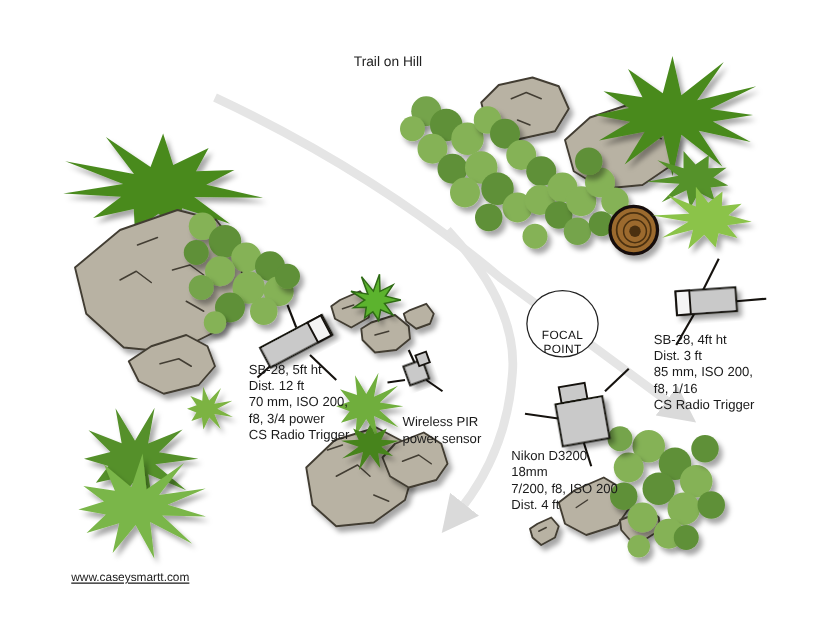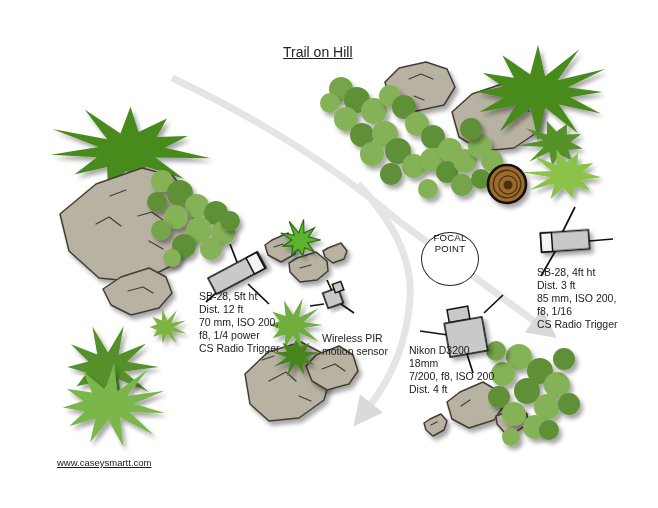--- a/index.html
+++ b/index.html
@@ -1,22 +1,22 @@
 <!DOCTYPE html>
 <html><head>
 <meta charset="utf-8">
 <style>
   html,body{margin:0;padding:0;}
   body{width:658px;height:508px;background:#ffffff;position:relative;overflow:hidden;
        font-family:"Liberation Sans",sans-serif;color:#1b1b1b;}
   #scene{position:absolute;left:0;top:0;z-index:1;}
   .note{position:absolute;z-index:3;font-size:10.5px;line-height:13px;color:#1b1b1b;white-space:nowrap;}
-  .title{position:absolute;z-index:3;font-size:14px;color:#222;text-decoration:underline;}
+  .title{position:absolute;z-index:3;font-size:11px;color:#222;}
   .focal{position:absolute;z-index:2;width:56px;height:52px;border:1.3px solid #222;border-radius:50%;
-         background:#fff;display:flex;flex-direction:column;align-items:center;justify-content:flex-start;
+         background:#fff;display:flex;flex-direction:column;align-items:center;justify-content:flex-end;
          font-size:9.5px;line-height:10.5px;letter-spacing:.3px;color:#111;}
   .link{position:absolute;z-index:3;font-size:9.5px;color:#1a1a1a;}
 </style>
 </head>
 <body>
 
 <svg id="scene" width="658" height="508" viewBox="0 0 658 508">
   <defs>
     <filter id="sh" x="-40%" y="-40%" width="180%" height="180%">
       <feDropShadow dx="3" dy="4" stdDeviation="2.2" flood-color="#000000" flood-opacity="0.35"></feDropShadow>
@@ -172,37 +172,37 @@
 
 <div class="focal" style="left:421px;top:232px">
   <span>FOCAL</span>
   <span>POINT</span>
 </div>
 
 <div class="note" style="left:199px;top:290px">
   <div>SB-28, 5ft ht</div>
   <div>Dist. 12 ft</div>
   <div>70 mm, ISO 200,</div>
-  <div>f8, 1/4 power</div>
+  <div>f8, 3/4 power</div>
   <div>CS Radio Trigger</div>
 </div>
 
-<div class="note" style="left:537px;top:266px">
+<div class="note" style="left:523px;top:266px">
   <div>SB-28, 4ft ht</div>
   <div>Dist. 3 ft</div>
   <div>85 mm, ISO 200,</div>
   <div>f8, 1/16</div>
   <div>CS Radio Trigger</div>
 </div>
 
-<div class="note" style="left:409px;top:344px">
+<div class="note" style="left:409px;top:359px">
   <div>Nikon D3200</div>
   <div>18mm</div>
   <div>7/200, f8, ISO 200</div>
   <div>Dist. 4 ft</div>
 </div>
 
 <div class="note" style="left:322px;top:332px">
   <div>Wireless PIR</div>
-  <div>motion sensor</div>
+  <div>power sensor</div>
 </div>
 
 <a class="link" href="#" style="left:57px;top:457px">www.caseysmartt.com</a>
 
 </body></html>

